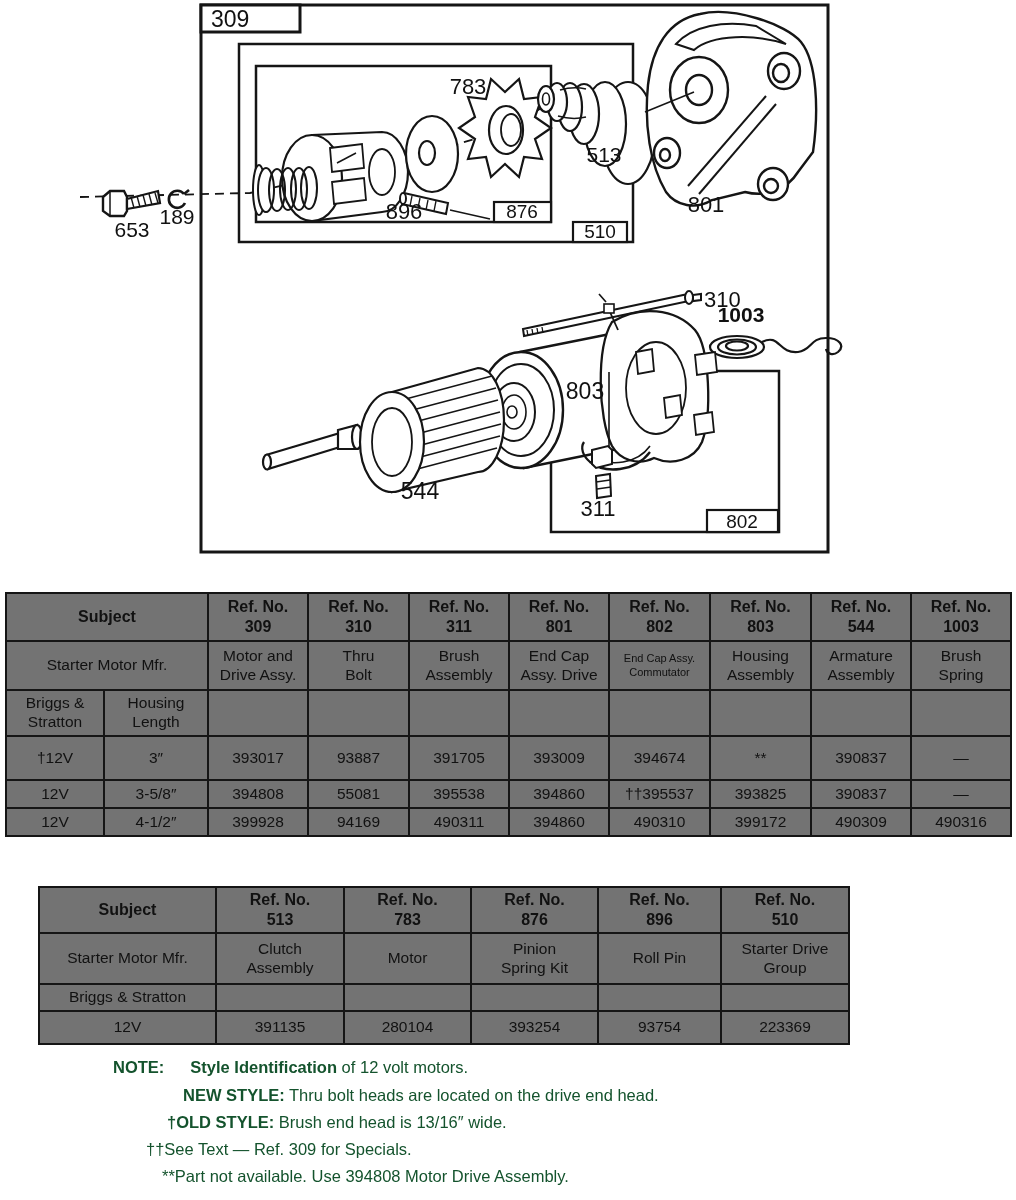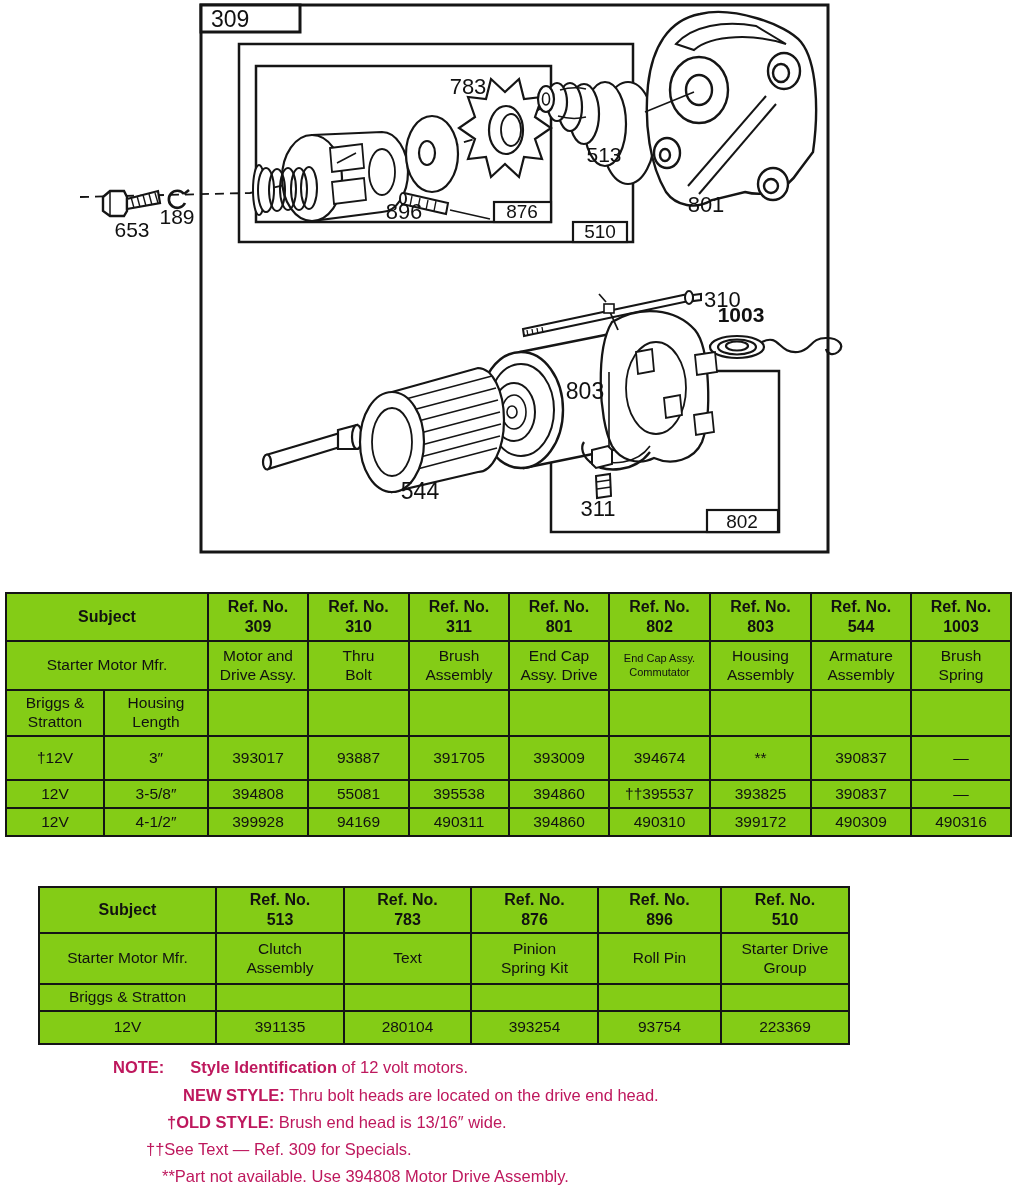--- a/index.html
+++ b/index.html
@@ -1,27 +1,27 @@
 <!DOCTYPE html>
 <html><head>
 <meta charset="utf-8">
 <style>
   html,body{margin:0;padding:0;background:#ffffff;}
   .page{position:relative;width:1016px;height:1200px;background:#ffffff;
         font-family:"Liberation Sans",sans-serif;color:#111;overflow:hidden;}
   svg text{font-family:"Liberation Sans",sans-serif;fill:#111;}
-  table{position:absolute;border-collapse:collapse;table-layout:fixed;background:#84cc16;}
+  table{position:absolute;border-collapse:collapse;table-layout:fixed;background:#737373;}
   .t1{left:5px;top:592px;width:1005px;}
   .t2{left:38px;top:886px;width:810px;}
   td{border:2px solid #151515;text-align:center;vertical-align:middle;
      padding:0 2px;font-size:15.5px;line-height:1.22;color:#111;}
   .pre{white-space:pre-line;}
   .b{font-weight:bold;}
   .hdr{font-size:16px;font-weight:bold;}
-  .note{position:absolute;font-size:16.5px;white-space:nowrap;color:#be185d;}
+  .note{position:absolute;font-size:16.5px;white-space:nowrap;color:#14532d;}
   .gap{display:inline-block;width:26px;}
 </style>
 </head>
 <body>
 
 <div class="page">
 
   
   <svg width="1016" height="580" viewBox="0 0 1016 580">
 
@@ -353,21 +353,21 @@
 876</td>
       <td class="hdr pre">Ref. No.
 896</td>
       <td class="hdr pre">Ref. No.
 510</td>
     </tr>
     <tr style="height:51px">
       <td>Starter Motor Mfr.</td>
       <td class="pre">Clutch
 Assembly</td>
-      <td class="pre">Text</td>
+      <td class="pre">Motor</td>
       <td class="pre">Pinion
 Spring Kit</td>
       <td class="pre">Roll Pin</td>
       <td class="pre">Starter Drive
 Group</td>
     </tr>
     <tr style="height:27px">
       <td>Briggs &amp; Stratton</td>
       <td></td>
       <td></td>

